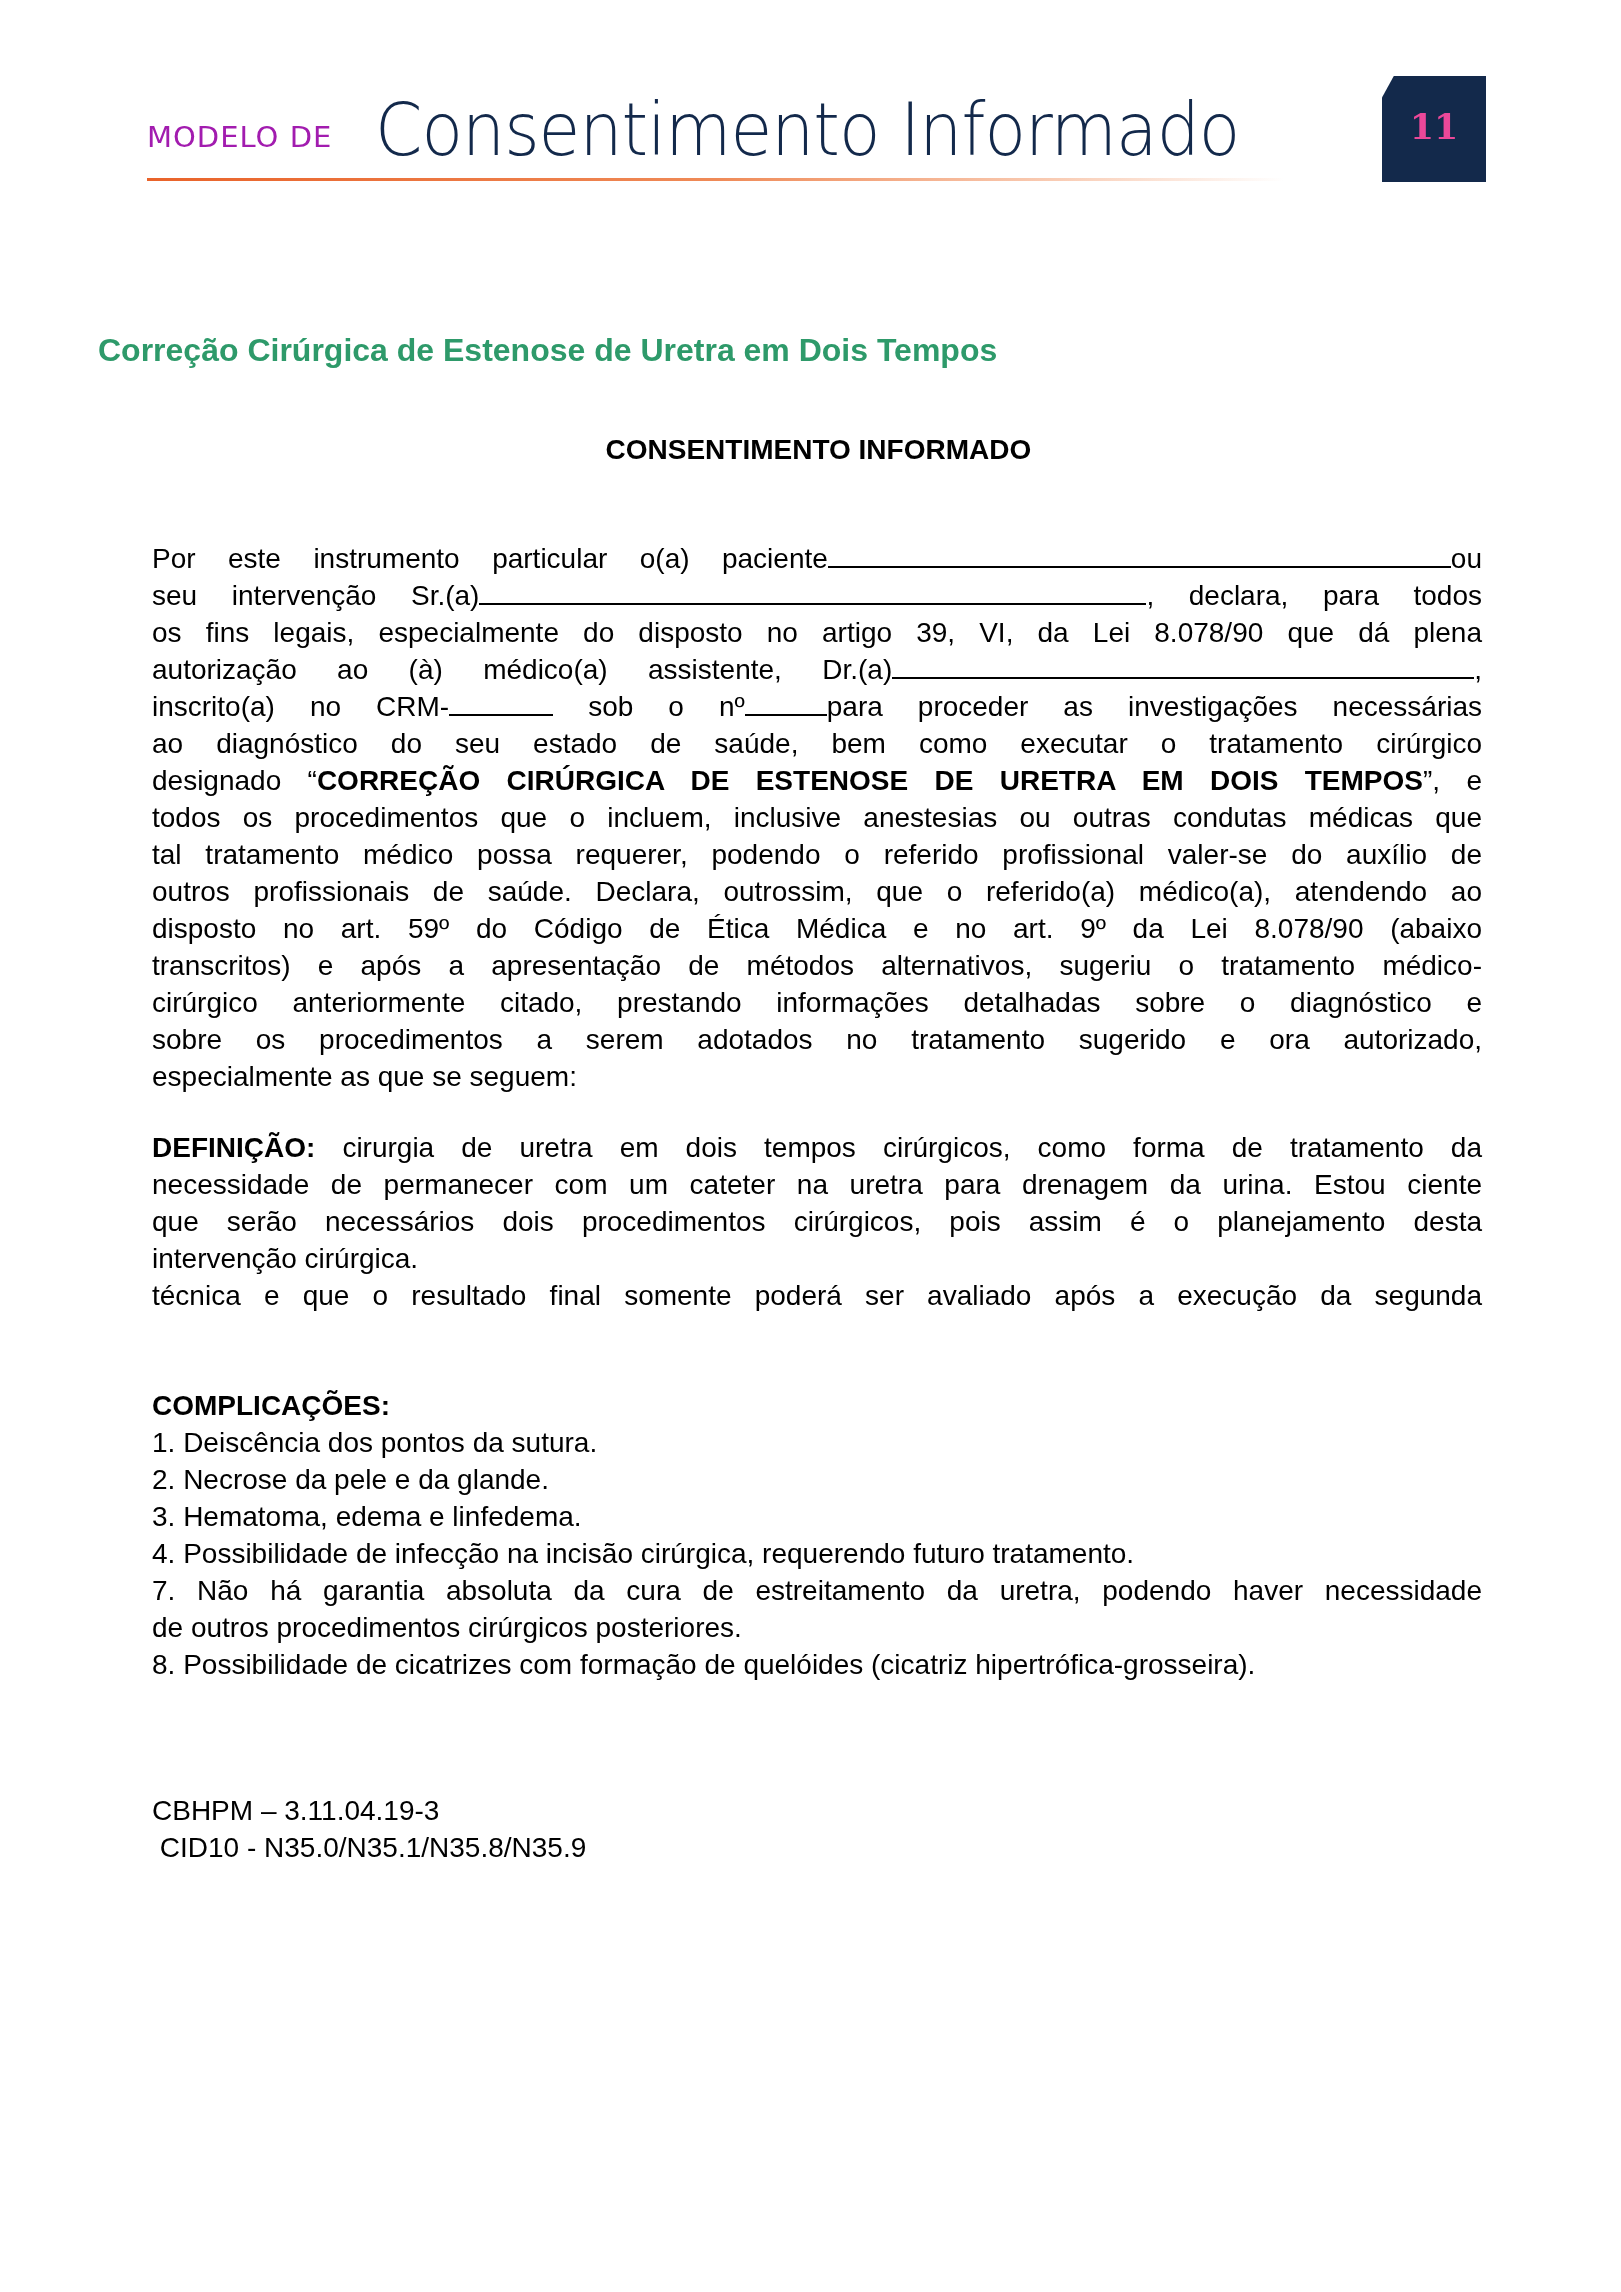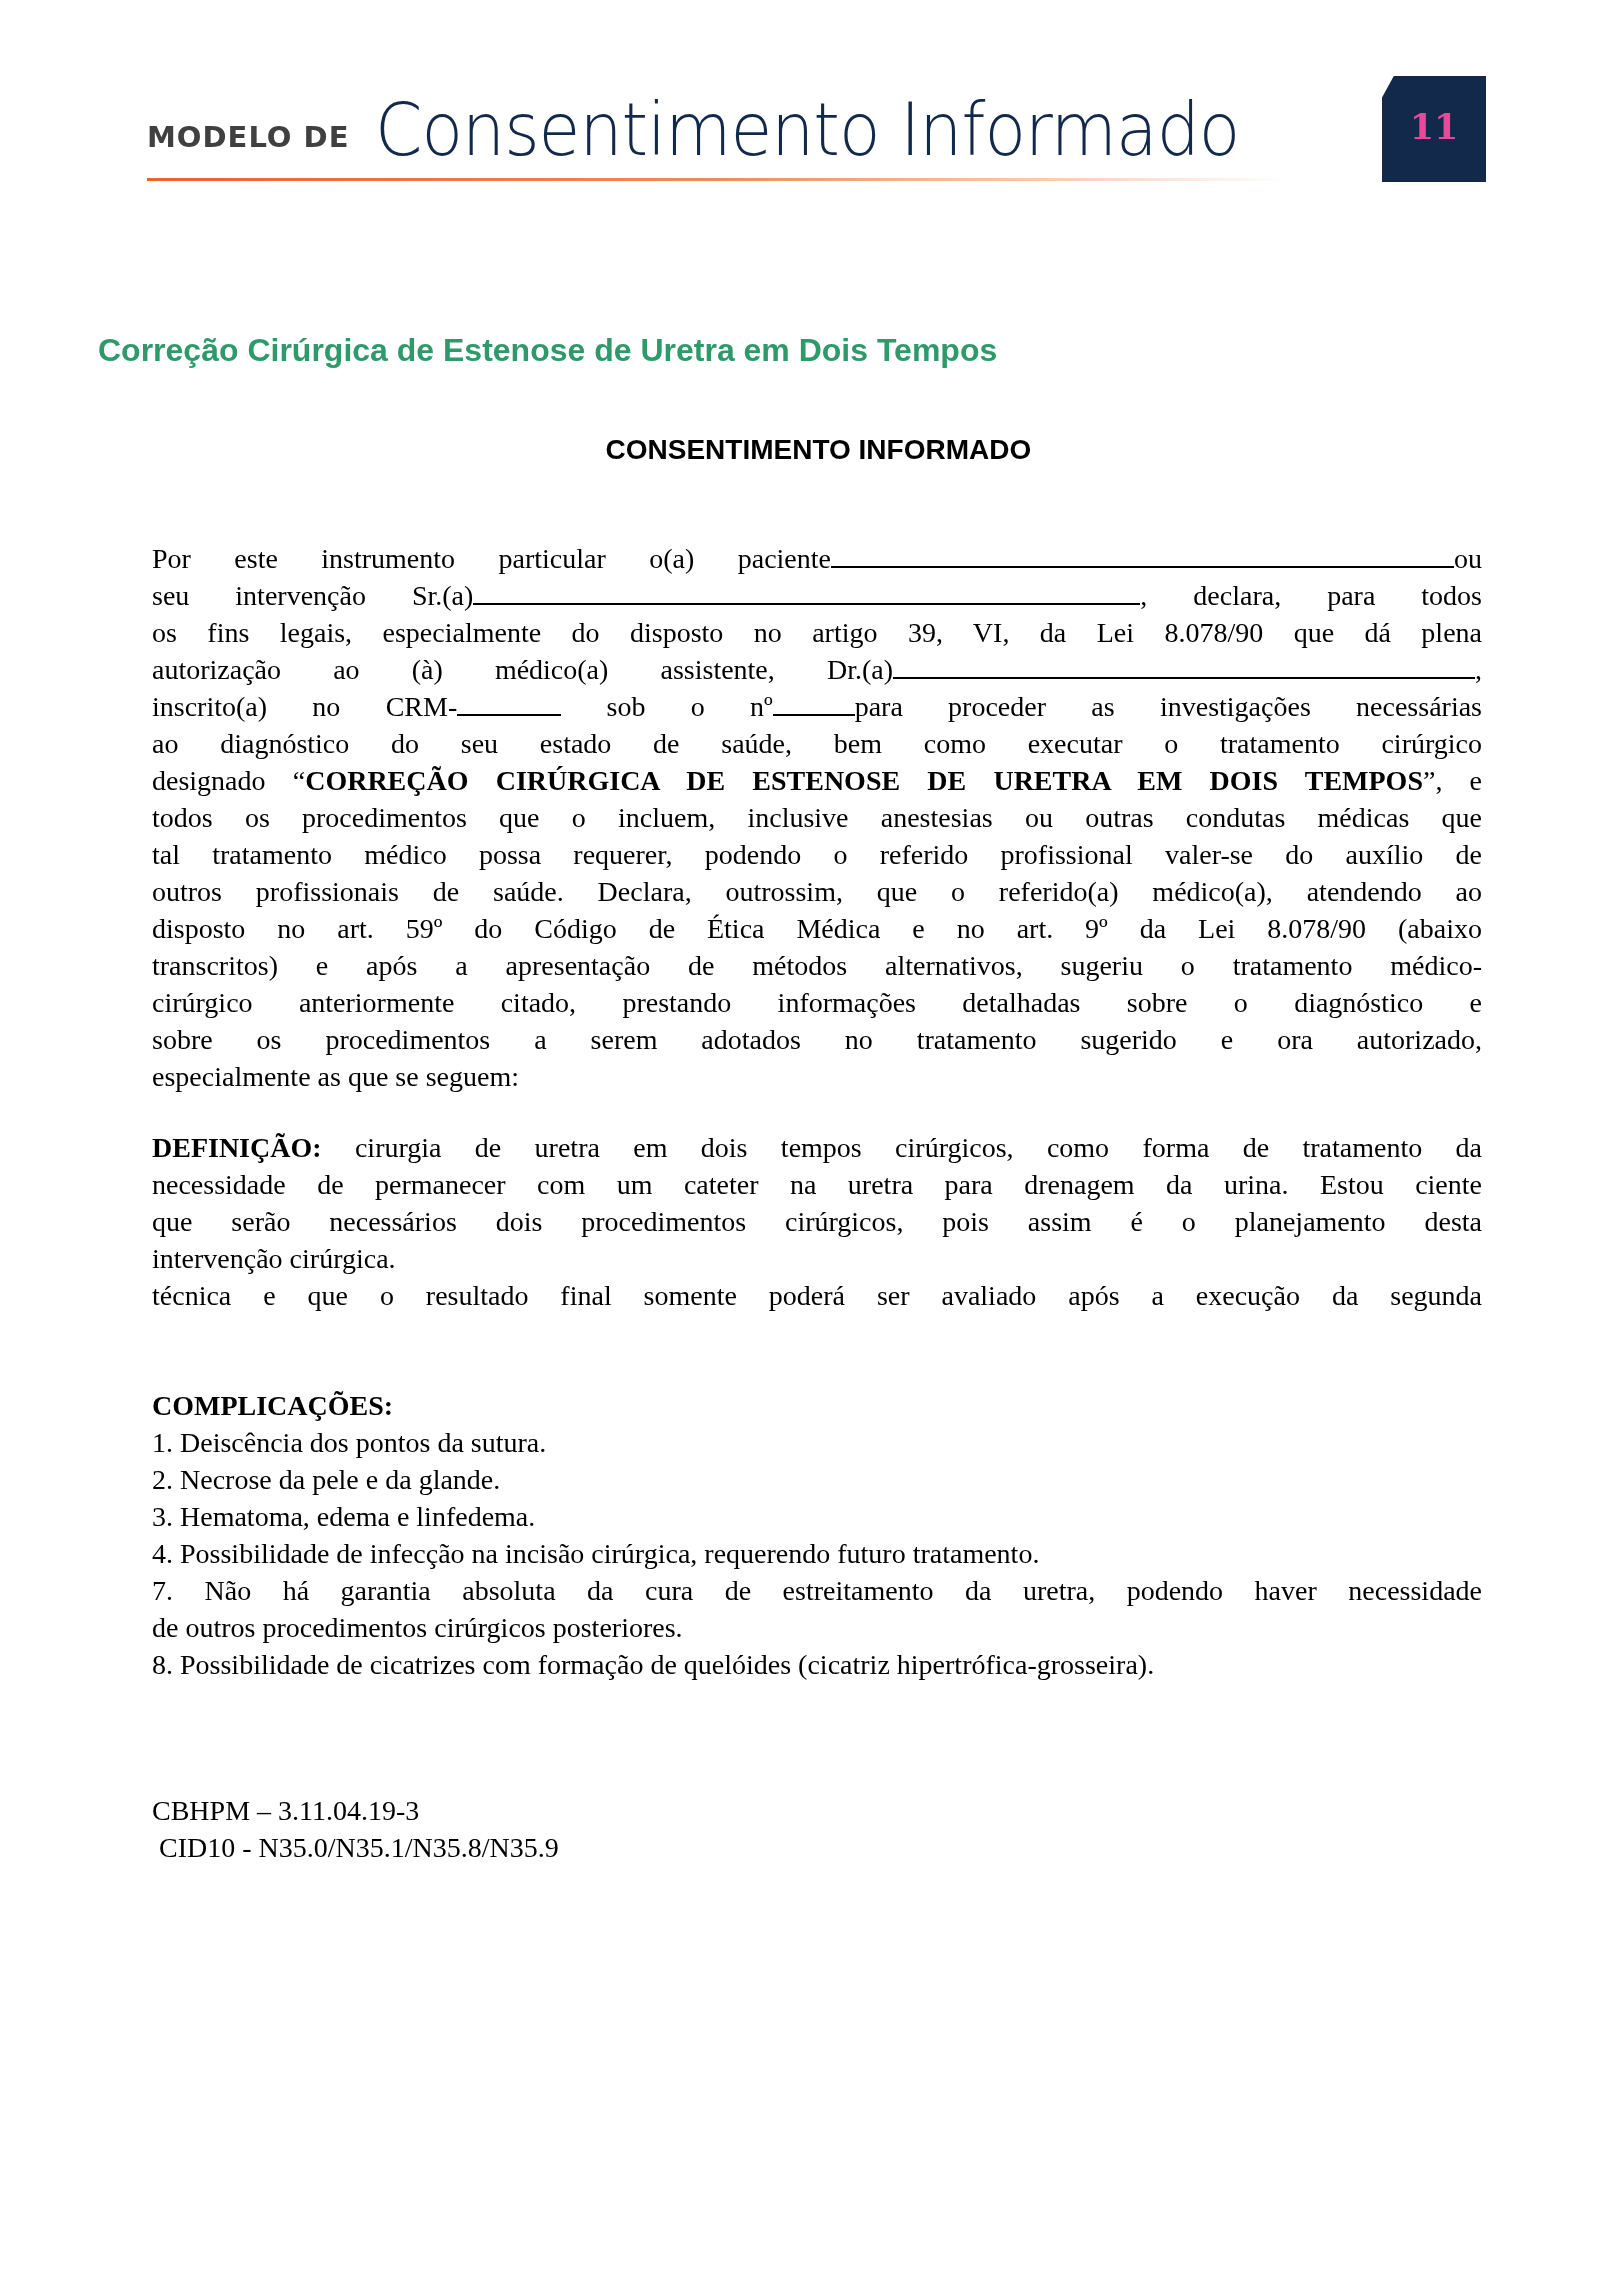--- a/index.html
+++ b/index.html
@@ -1,40 +1,40 @@
 <!DOCTYPE html>
 <html><head>
 <meta charset="utf-8">
 <style>
   html, body { margin: 0; padding: 0; background: #ffffff; }
   body { width: 1621px; height: 2293px; position: relative; overflow: hidden;
          font-family: "Liberation Sans", sans-serif; color: #000; }
 
   
   .hdr-modelo { position: absolute; left: 147px; top: 118px; font-family: "DejaVu Sans", sans-serif;
-                font-weight: bold; font-size: 29px; letter-spacing: 1px; color: #404040; line-height: 39px; }
+                font-weight: normal; font-size: 29px; letter-spacing: 1px; color: #a21caf; line-height: 39px; }
   .hdr-title  { position: absolute; left: 375px; top: 86px; font-family: "DejaVu Sans", sans-serif;
                 font-weight: 300; font-size: 73px; color: #13294b; line-height: 88px; letter-spacing: -1px;
                 transform: scaleX(0.93); transform-origin: left center; -webkit-text-stroke: 0; }
   .hdr-line   { position: absolute; left: 147px; top: 178px; width: 1137px; height: 2.9px;
                 background: linear-gradient(to right, #e9632a 0%, #ef8a57 50%, rgba(245,170,130,0.6) 80%, rgba(255,255,255,0) 100%); }
   .page-badge { position: absolute; left: 1382px; top: 76px; width: 104px; height: 106px;
                 background: #13294b; clip-path: polygon(11.8px 0, 100% 0, 100% 100%, 0 100%, 0 21.6px); }
   .page-badge span { position: absolute; left: 0; right: 0; top: 29px; text-align: center;
                      font-family: "DejaVu Serif", serif; font-weight: bold; font-size: 35px; color: #ec4899; line-height: 43px; }
 
   
   .proc-title { position: absolute; left: 98px; top: 329px; font-weight: bold; font-size: 32px;
                 color: #2e9a6a; line-height: 43px; white-space: nowrap; }
   .doc-title  { position: absolute; left: 0; width: 1621px; top: 432px; text-align: center; padding-left: 15.7px; box-sizing: border-box;
                 font-weight: bold; font-size: 28px; line-height: 35px; }
 
   
   .body { position: absolute; left: 152px; width: 1330px; font-size: 28px; line-height: 37px; }
-  .line { display: block; height: 37px; white-space: nowrap; overflow: visible; font-family: Liberation Serif, serif; }
+  .line { display: block; height: 37px; white-space: nowrap; overflow: visible; }
   .j    { text-align: justify; text-align-last: justify; white-space: normal; }
   .l    { text-align: left; }
   .blank { display: inline-block; border-bottom: 2px solid #000; height: 23.5px; vertical-align: baseline; }
   b { font-weight: bold; }
 </style>
 </head>
 <body>
 
 <div class="hdr-modelo">MODELO DE</div>
 <div class="hdr-title">Consentimento Informado</div>

